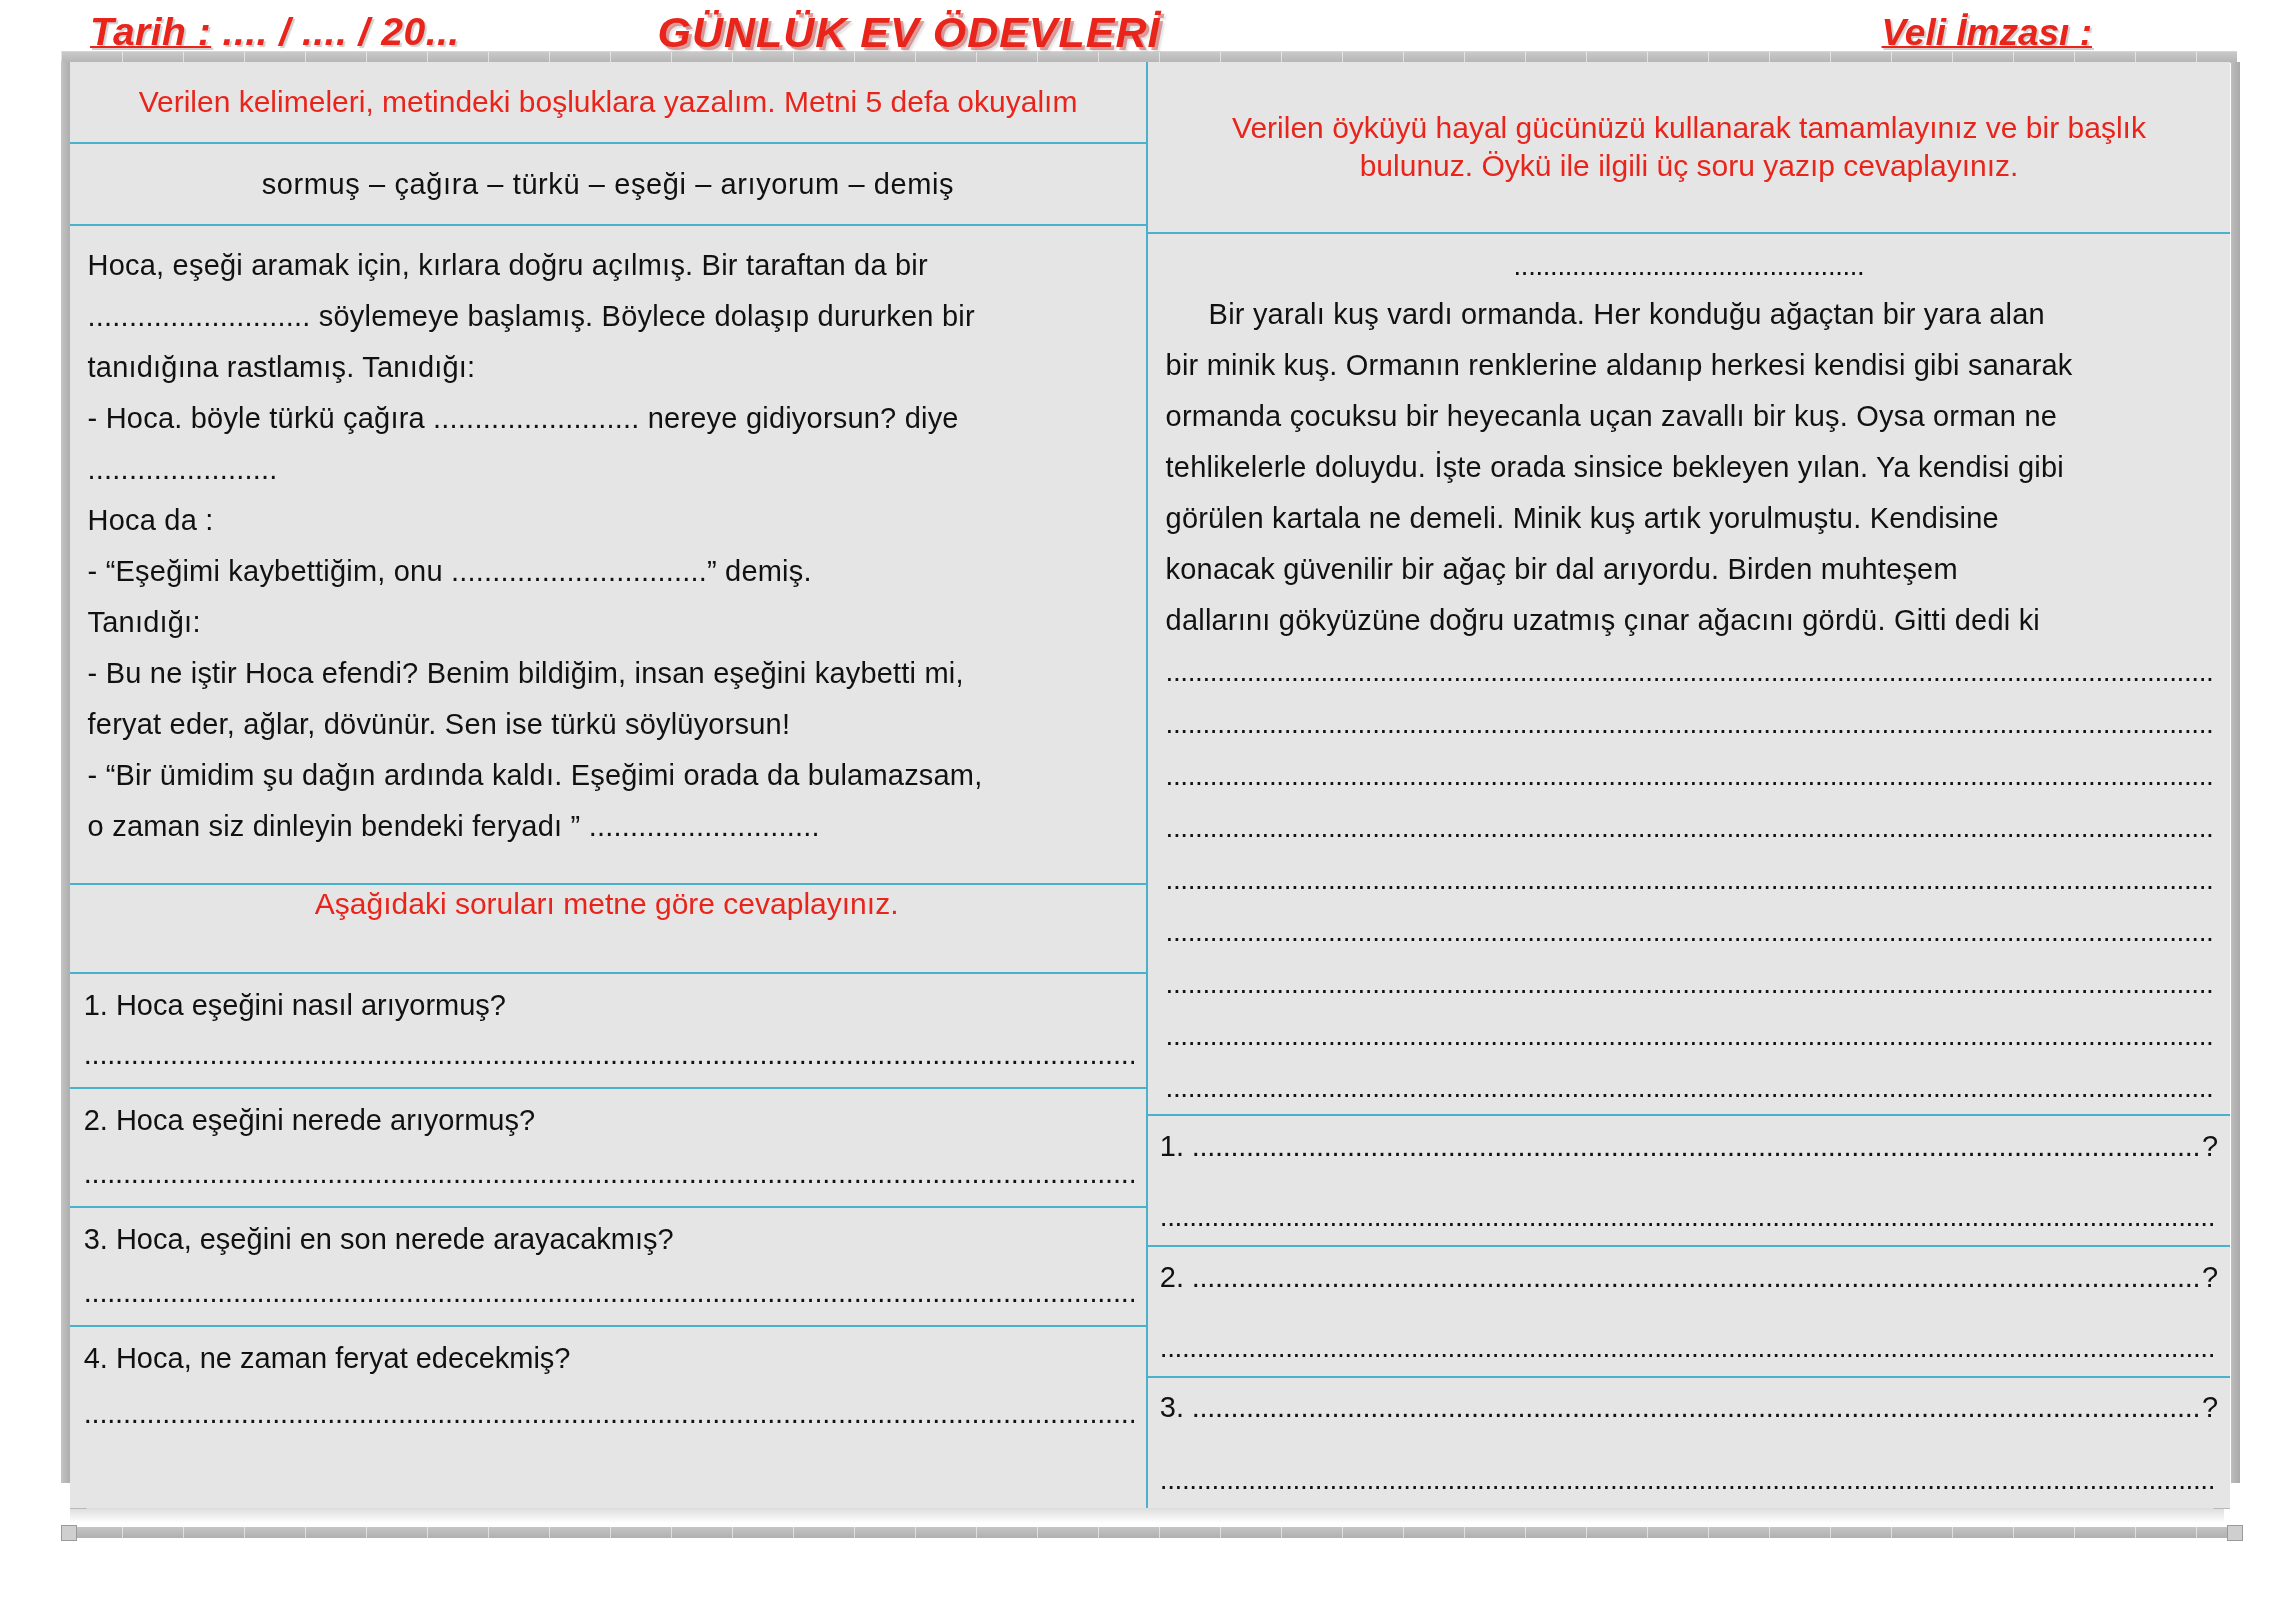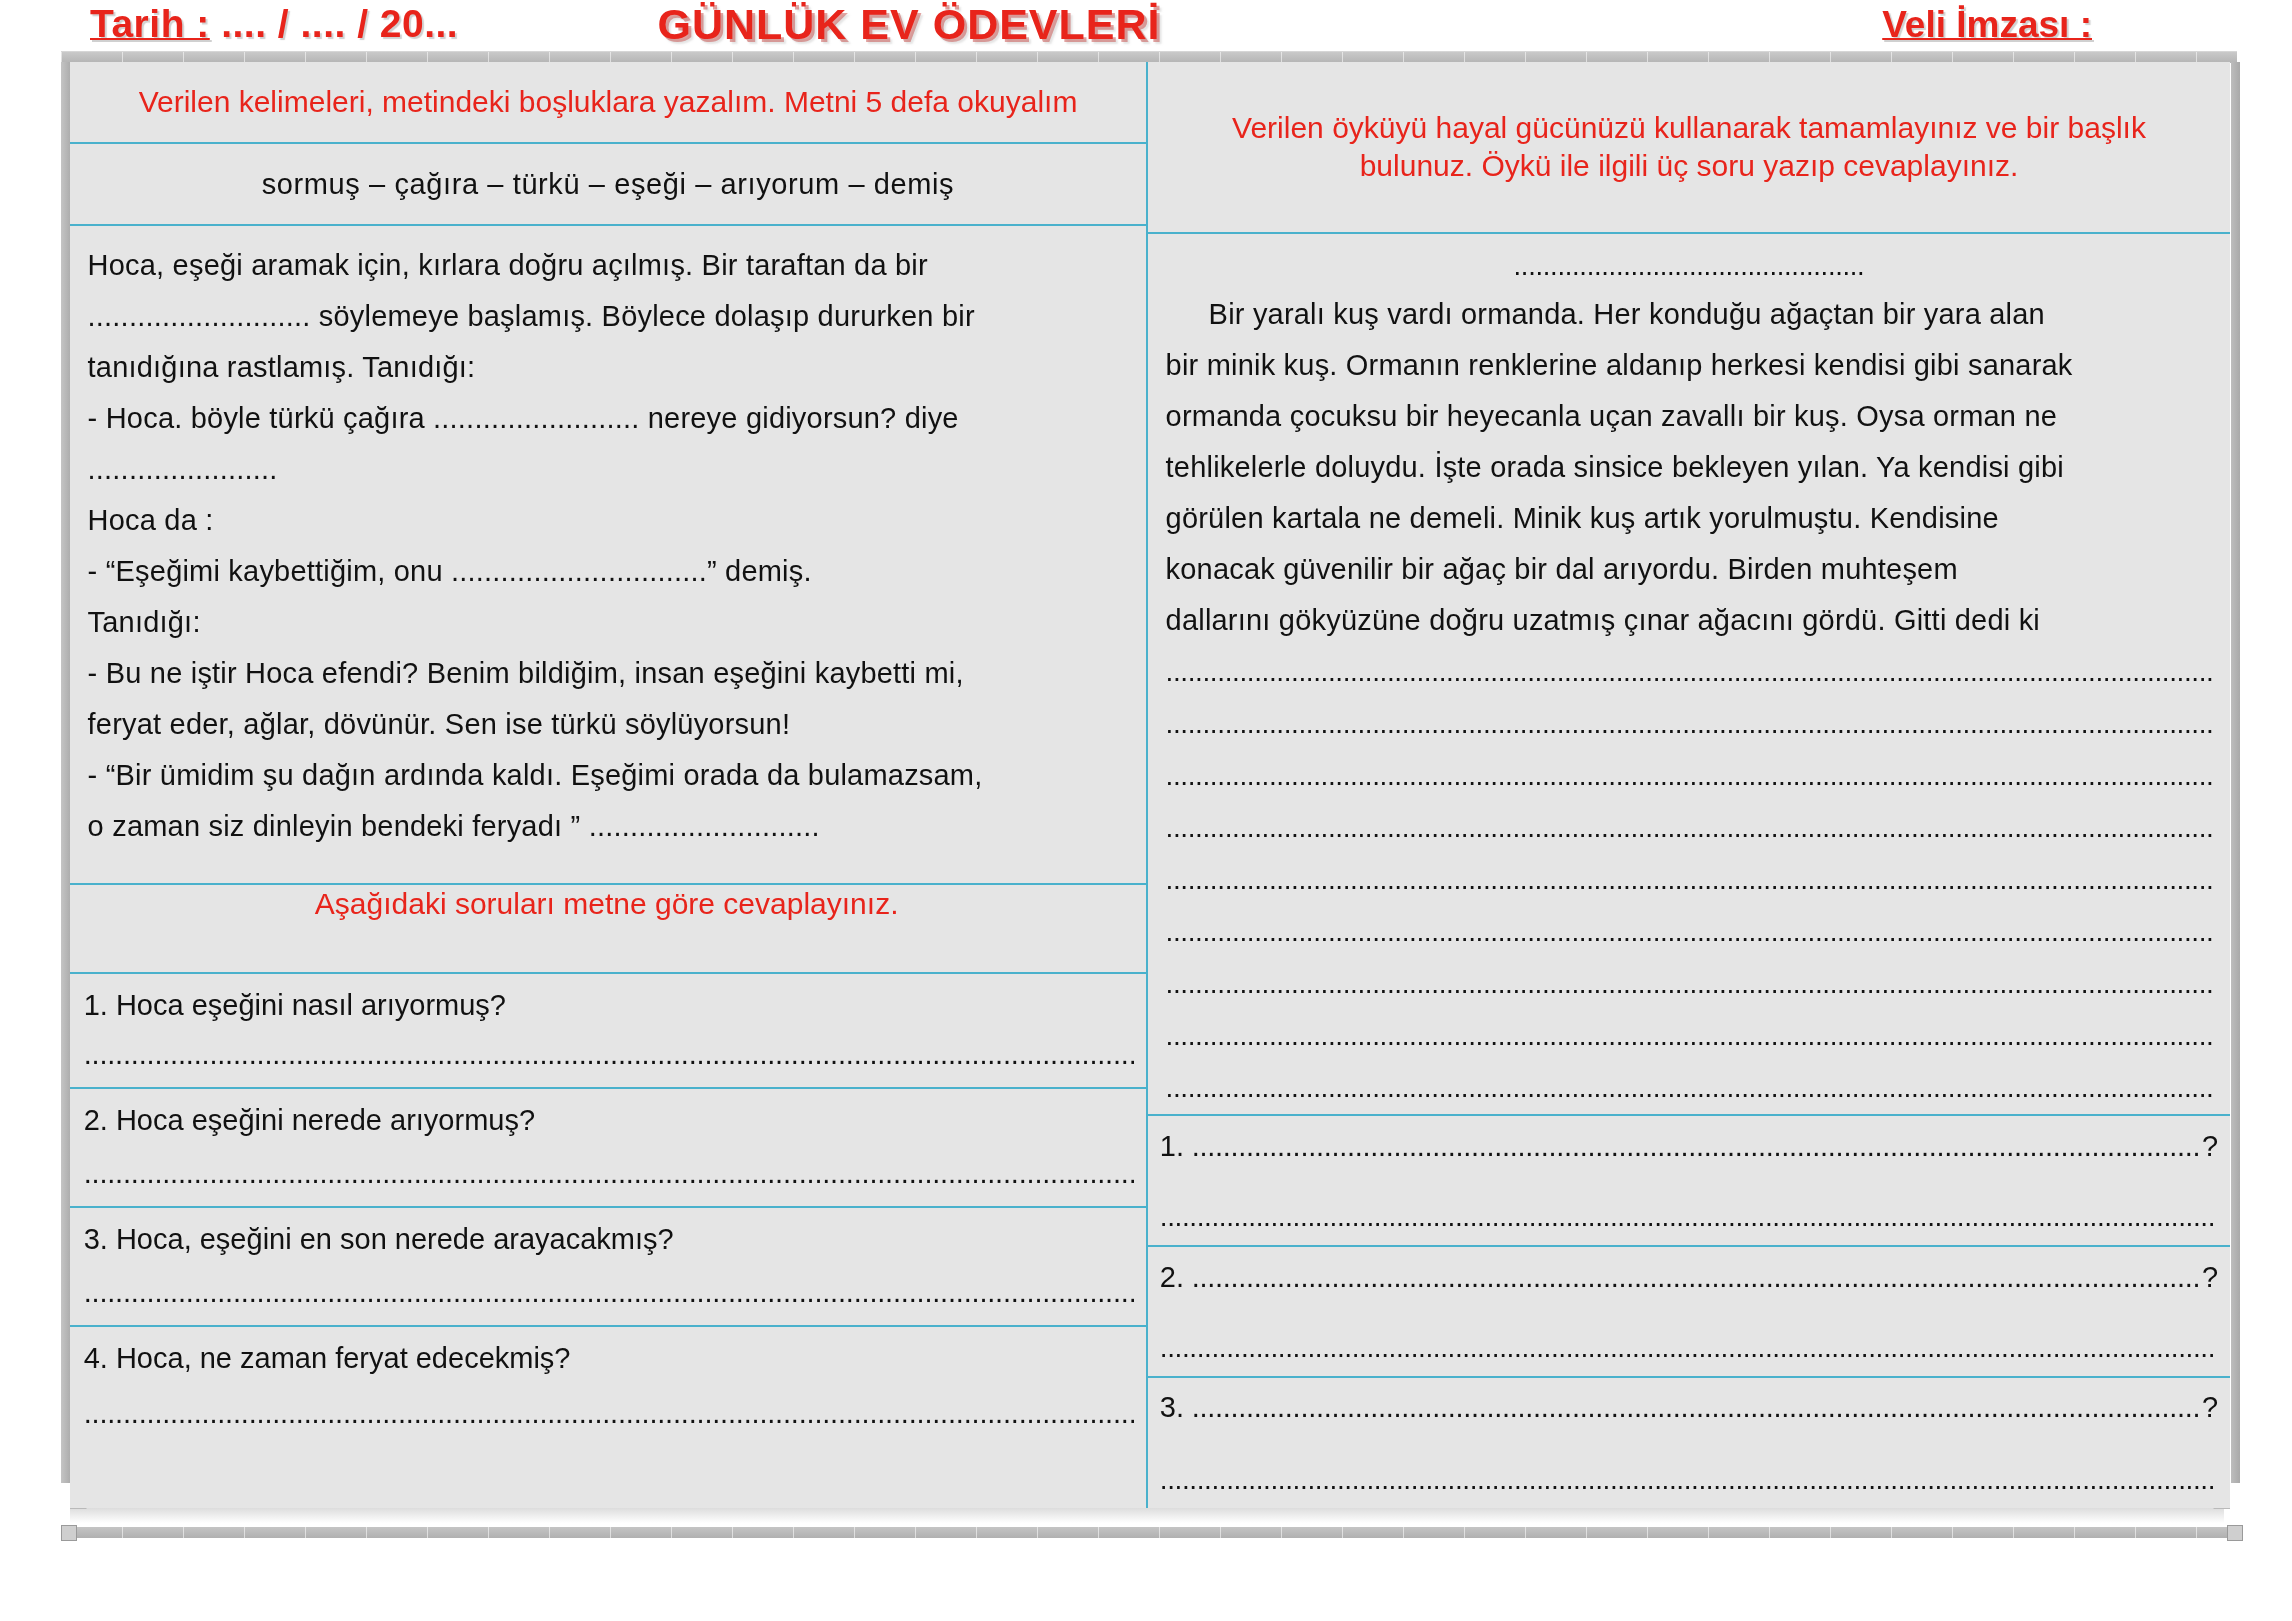--- a/index.html
+++ b/index.html
@@ -11,23 +11,24 @@
     width: 2293px;
     height: 1621px;
     font-family: "Liberation Sans", sans-serif;
     overflow: hidden;
     position: relative;
   }
 
   
   .header-band {
     position: absolute;
-    left: 0; top: 0;
+    left: 0; top: 8px;
     width: 2293px;
     height: 61px;
+    font-style: italic;
   }
   .hdr-text {
     position: absolute;
     color: #e8241b;
     white-space: nowrap;
     font-family: "Liberation Sans", sans-serif;
     text-shadow: 2px 2px 1px rgba(150,150,150,0.45);
     font-weight: 600;
   }
   .hdr-date {

